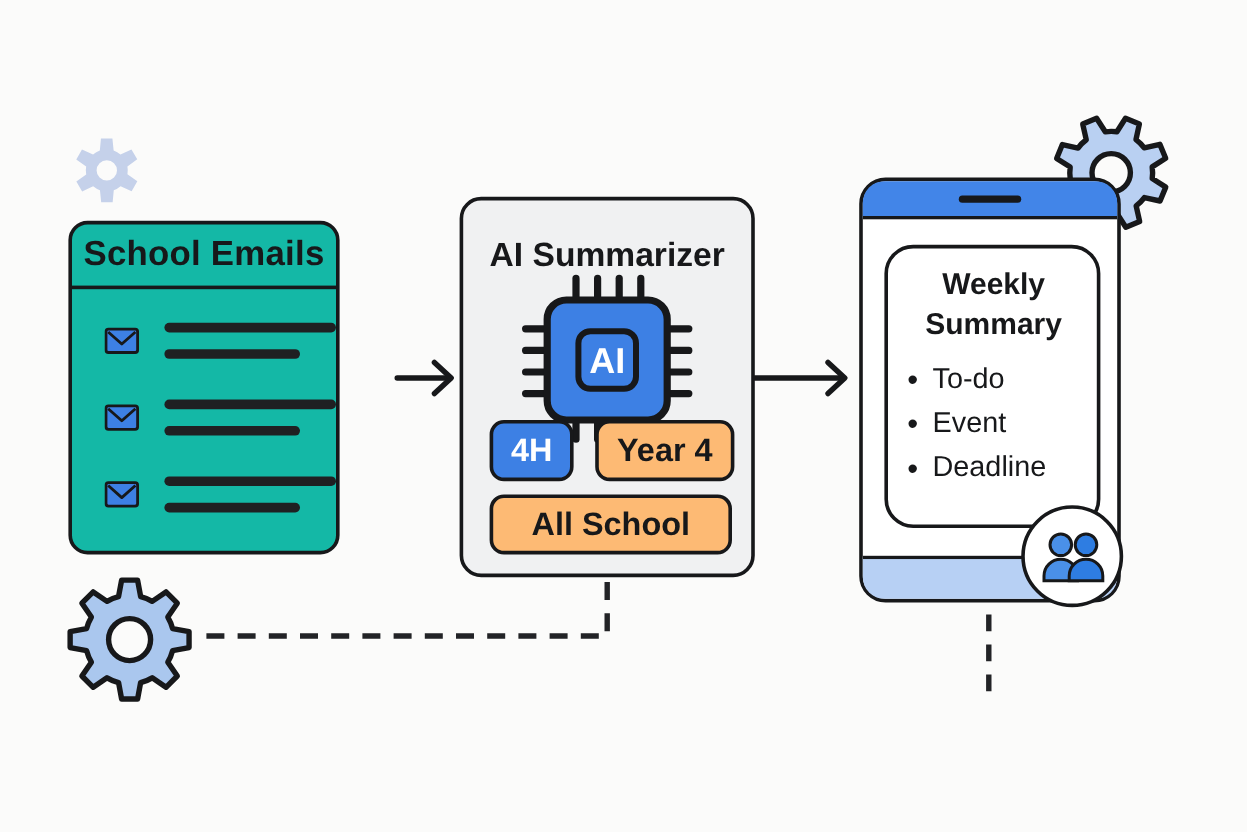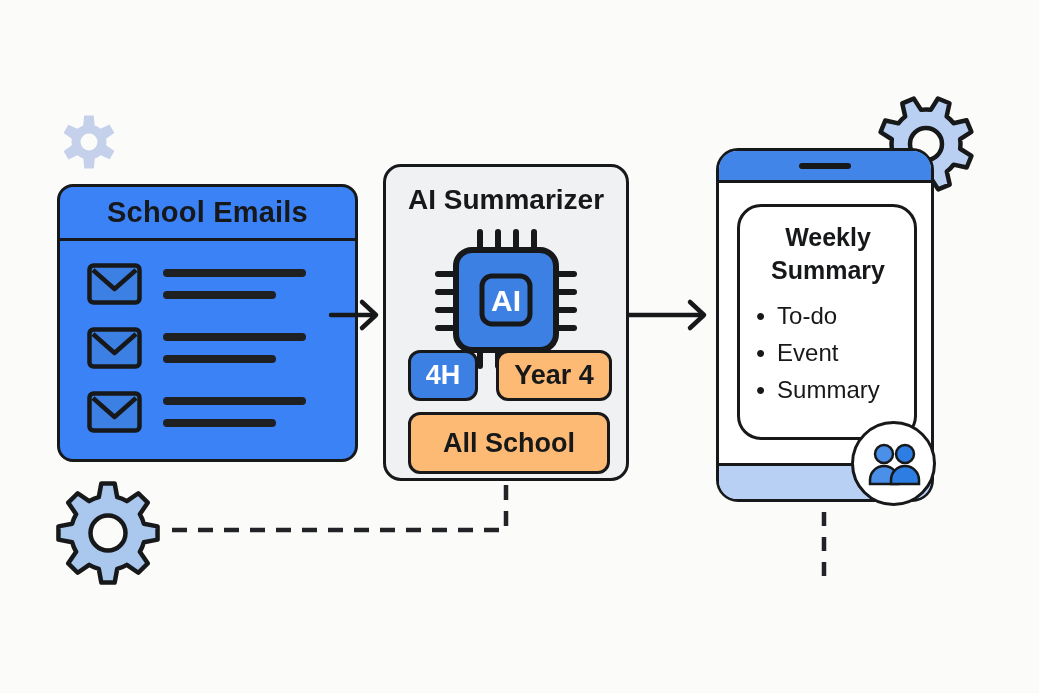--- a/index.html
+++ b/index.html
@@ -8,22 +8,22 @@
     font-family: "Liberation Sans", sans-serif;
     background: #fbfbfa;
     position: relative;
     overflow: hidden;
     color: #17181a;
   }
   .abs { position: absolute; }
 
   
   .panel-emails {
-    left: 57px; top: 184px; width: 301px; height: 278px;
-    background: #3b82f6;
+    left: 57px; top: 184px; width: 226px; height: 278px;
+    background: #14b8a6;
     border: 3px solid #17181a;
     border-radius: 16px;
   }
   .panel-emails-header {
     height: 54px;
     border-bottom: 3px solid #17181a;
     display: flex; align-items: center; justify-content: center;
   }
   .panel-emails-title { font-size: 29px; font-weight: 700; letter-spacing: 0.2px; }
   .email-rows { padding: 22px 0 0 27px; }
@@ -34,34 +34,34 @@
   .email-line.l2 { width: 113px; margin-top: 14px; }
 
   
   .panel-ai {
     left: 383px; top: 164px; width: 246px; height: 317px;
     background: #f0f1f2;
     border: 3px solid #17181a;
     border-radius: 18px;
   }
   .panel-ai-title {
-    margin-top: 17px; text-align: center;
+    margin-top: 30px; text-align: center;
     font-size: 28px; font-weight: 700;
   }
   .chip-wrap { position: absolute; left: 50%; top: 57px; transform: translateX(-50%); }
   .tag-row { position: absolute; top: 183px; left: 22px; display: flex; gap: 18px; }
   .tag {
     height: 51px; border: 3px solid #17181a; border-radius: 12px;
     display: flex; align-items: center; justify-content: center;
     font-size: 27px; font-weight: 600; background: #fdba74;
   }
   .tag-4h { width: 70px; background: #3d80e4; color: #ffffff; font-weight: 700; }
   .tag-year4 { width: 116px; }
   .tag-allschool {
-    position: absolute; top: 245px; left: 22px; width: 202px; height: 62px;
+    position: absolute; top: 245px; left: 22px; width: 202px; height: 50px;
   }
 
   
   .phone {
     left: 716px; top: 148px; width: 218px; height: 354px;
     background: #ffffff;
     border: 3px solid #17181a;
     border-radius: 22px;
     z-index: 2;
   }
@@ -204,21 +204,21 @@
 
 <div class="abs phone">
   <div class="phone-top">
     <div class="phone-speaker"></div>
   </div>
   <div class="phone-screen">
     <div class="screen-title">Weekly Summary</div>
     <ul class="screen-list">
       <li>To-do</li>
       <li>Event</li>
-      <li>Summary</li>
+      <li>Deadline</li>
     </ul>
   </div>
   <div class="phone-bottom"></div>
 </div>
 
 <div class="abs people-badge">
   <svg width="58" height="44" viewBox="0 0 58 44">
     <circle cx="19" cy="12" r="9" fill="#4a90e8" stroke="#17181a" stroke-width="2.5"></circle>
     <path d="M5 42 L5 38 A14 14 0 0 1 33 38 L33 42 Z" fill="#4a90e8" stroke="#17181a" stroke-width="2.5"></path>
     <circle cx="40" cy="12" r="9" fill="#2e7de2" stroke="#17181a" stroke-width="2.5"></circle>

